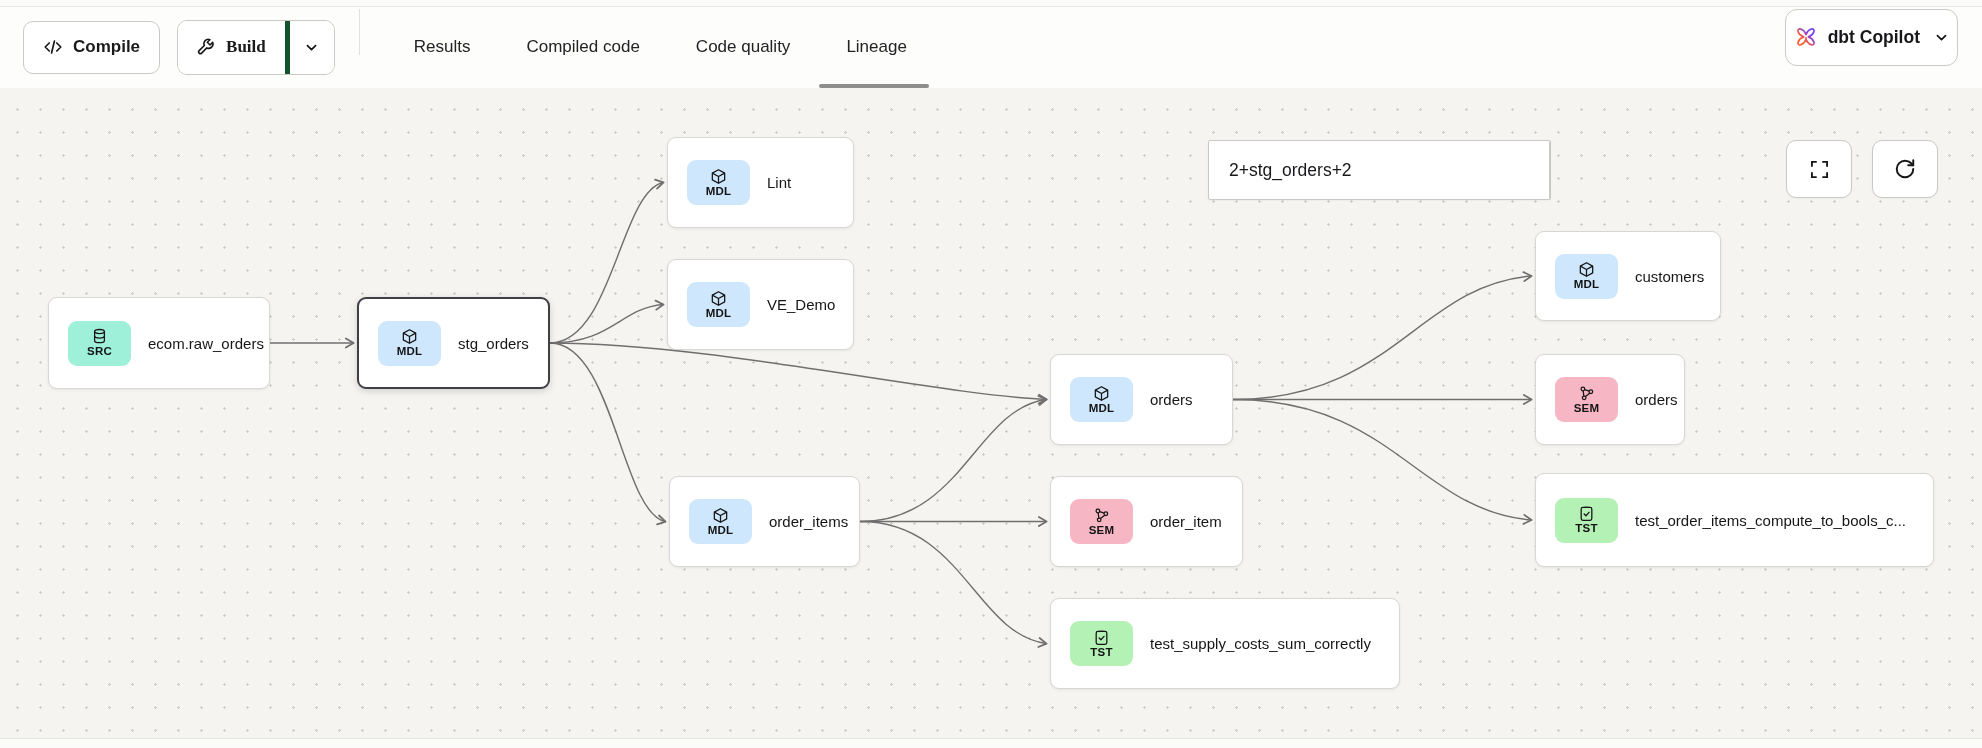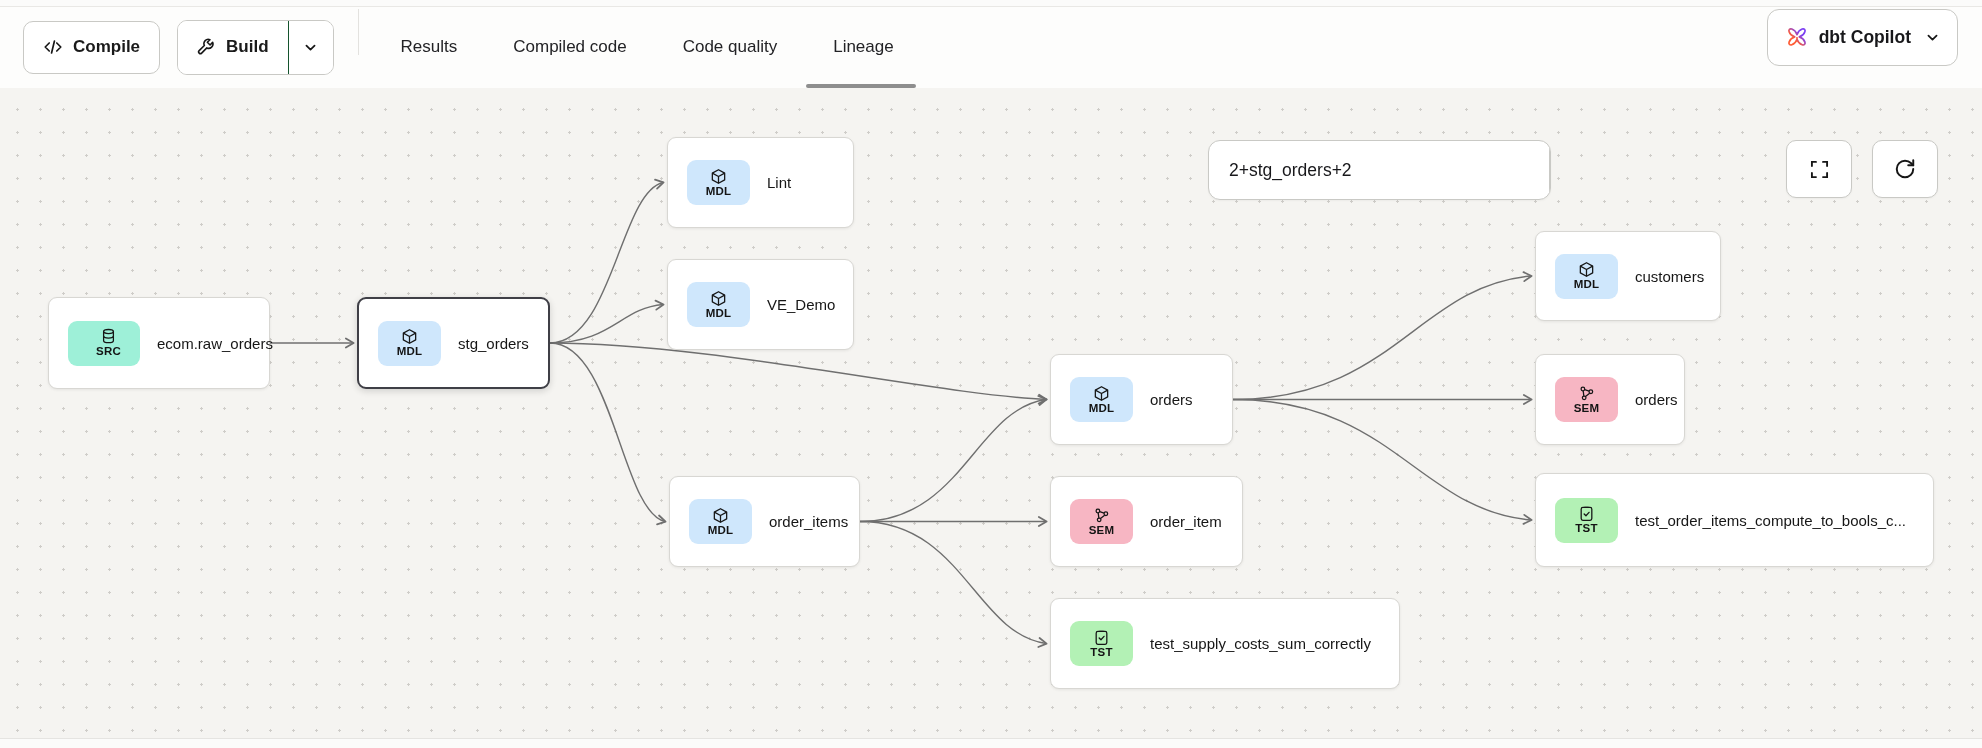--- a/index.html
+++ b/index.html
@@ -10,45 +10,45 @@
   }
   
   .topbar{position:absolute;top:0;left:0;width:1982px;height:88px;background:#fdfdfc;}
   .topstrip{height:6px;background:#fbfbfa;border-bottom:1px solid #e9e8e5;}
   .topbar-row{position:absolute;top:6px;left:0;right:0;bottom:0;display:flex;align-items:center;}
   .btn-group{display:flex;gap:17px;margin-left:23px;align-items:center;}
   .tb-btn{display:flex;align-items:center;gap:10px;height:53px;padding:0 19px;
     background:#fff;border:1px solid #c9c9c5;border-radius:10px;cursor:pointer;
     font-family:"Liberation Sans",sans-serif;font-size:17px;font-weight:600;color:#1a1a1a;}
   .tb-split{display:flex;height:53px;border:1px solid #c9c9c5;border-radius:10px;background:#fff;overflow:hidden;}
-  .tb-split .seg-main{border:none;border-right:1px solid #14532d;border-radius:0;height:100%;}
+  .tb-split .seg-main{border:none;border-right:5px solid #14532d;border-radius:0;height:100%;font-family:Liberation Serif, serif;}
   .tb-split .seg-chev{display:flex;align-items:center;justify-content:center;width:44px;background:#fff;border:none;cursor:pointer;}
   .v-divider{width:1px;height:46px;background:#e3e2df;margin-left:24px;align-self:flex-start;margin-top:3px;}
-  .tabs{display:flex;align-items:stretch;height:100%;margin-left:42px;gap:56px;}
+  .tabs{display:flex;align-items:stretch;height:100%;margin-left:54px;gap:56px;}
   .tab{position:relative;display:flex;align-items:center;font-size:17px;color:#232326;cursor:pointer;white-space:nowrap;}
   .tab.active::after{content:"";position:absolute;left:-27px;right:-22px;bottom:0;height:4px;background:#8e8e8e;border-radius:4px;}
   .copilot{position:absolute;right:24px;top:9px;height:57px;display:flex;align-items:center;gap:10px;
-    padding:0 17px;background:#fff;border:1px solid #c9c9c5;border-radius:12px;cursor:pointer;
+    padding:0 8px;background:#fff;border:1px solid #c9c9c5;border-radius:12px;cursor:pointer;
     font-family:"Liberation Sans",sans-serif;font-size:17.5px;font-weight:600;color:#18181b;}
   
   .canvas{position:absolute;top:88px;left:0;width:1982px;height:650px;background:#f5f4f1;
     background-image:radial-gradient(#cfcdc9 1.2px, transparent 1.3px);
     background-size:23px 23px;background-position:6px 10px;}
   .bottomstrip{position:absolute;top:738px;left:0;width:1982px;height:10px;background:#fbfbfa;border-top:1px solid #e5e4e1;}
   #edges-svg{position:absolute;top:0;left:0;pointer-events:none;}
   
   .node{position:absolute;box-sizing:border-box;display:flex;align-items:center;gap:17px;padding-left:19px;
     background:#fff;border:1px solid #d8d7d3;border-radius:9px;box-shadow:0 1px 3px rgba(20,20,20,.07);cursor:pointer;}
   .node.selected{border:2px solid #3f3f46;box-shadow:0 2px 7px rgba(20,20,20,.16);}
   .badge{width:63px;height:45px;border-radius:9px;display:flex;flex-direction:column;align-items:center;justify-content:center;gap:1px;flex:none;}
   .badge .code{font-size:11.5px;font-weight:600;color:#141414;line-height:1;letter-spacing:.2px;}
   .node .label{font-size:15px;color:#161616;white-space:nowrap;}
   
   .selector-bar{position:absolute;left:1208px;top:52px;height:58px;display:flex;background:#fff;
-    border:1px solid #c9c9c5;border-radius:12px;box-shadow:0 1px 2px rgba(0,0,0,.04);overflow:hidden;}
+    border:1px solid #c9c9c5;border-radius:2px;box-shadow:0 1px 2px rgba(0,0,0,.04);overflow:hidden;}
   .selector-input{width:341px;display:flex;align-items:center;padding-left:20px;font-size:17.5px;color:#18181b;
     border-right:1px solid #c9c9c5;cursor:text;box-sizing:border-box;}
   .update-btn{width:203px;background:#fff;border:none;font-family:"Liberation Sans",sans-serif;
     font-size:17.5px;font-weight:600;color:#18181b;cursor:pointer;}
   .icon-btn{position:absolute;top:52px;width:66px;height:58px;background:#fff;border:1px solid #c9c9c5;
     border-radius:10px;display:flex;align-items:center;justify-content:center;cursor:pointer;
     box-shadow:0 1px 2px rgba(0,0,0,.04);}
   .icon-btn.fullscreen{left:1786px;}
   .icon-btn.refresh{left:1872px;}
   .ticon{display:flex;align-items:center;}
@@ -137,21 +137,21 @@
       <path d="M550 255 C613.25 255 621.3 423.5 665 433.5" fill="none" stroke="#6f6f6f" stroke-width="1.4" marker-end="url(#arr)"></path>
       <path d="M860 433.5 C962.3 433.5 975.3199999999999 321.5 1046 311.5" fill="none" stroke="#6f6f6f" stroke-width="1.4" marker-end="url(#arr)"></path>
       <path d="M860 433.5 L1046 433.5" fill="none" stroke="#6f6f6f" stroke-width="1.4" marker-end="url(#arr)"></path>
       <path d="M860 433.5 C962.3 433.5 975.3199999999999 545.5 1046 555.5" fill="none" stroke="#6f6f6f" stroke-width="1.4" marker-end="url(#arr)"></path>
       <path d="M1233 311.5 C1393 311.5 1417.76 198 1531 188" fill="none" stroke="#6f6f6f" stroke-width="1.4" marker-end="url(#arr)"></path>
       <path d="M1233 311.5 L1531 311.5" fill="none" stroke="#6f6f6f" stroke-width="1.4" marker-end="url(#arr)"></path>
       <path d="M1233 311.5 C1393 311.5 1417.76 422 1531 432" fill="none" stroke="#6f6f6f" stroke-width="1.4" marker-end="url(#arr)"></path>
     </svg>
   <div id="nodes-layer">
       <div class="node" style="left: 48px; top: 209px; width: 222px; height: 92px;">
-        <div class="badge" style="background: rgb(158, 240, 216); padding-left: 9px;">
+        <div class="badge" style="background: rgb(158, 240, 216);">
           <span class="ticon">
             <svg width="17" height="17" viewBox="0 0 16 16" fill="none" stroke="#161616" stroke-width="1.2">
               <ellipse cx="8" cy="3.3" rx="4.6" ry="1.9"></ellipse>
               <path d="M3.4 3.3v4.3c0 1.05 2.06 1.9 4.6 1.9s4.6-.85 4.6-1.9V3.3"></path>
               <path d="M3.4 7.6v4.3c0 1.05 2.06 1.9 4.6 1.9s4.6-.85 4.6-1.9V7.6"></path>
             </svg>
           </span>
           <span class="code">SRC</span>
         </div>
         <span class="label">ecom.raw_orders</span>

